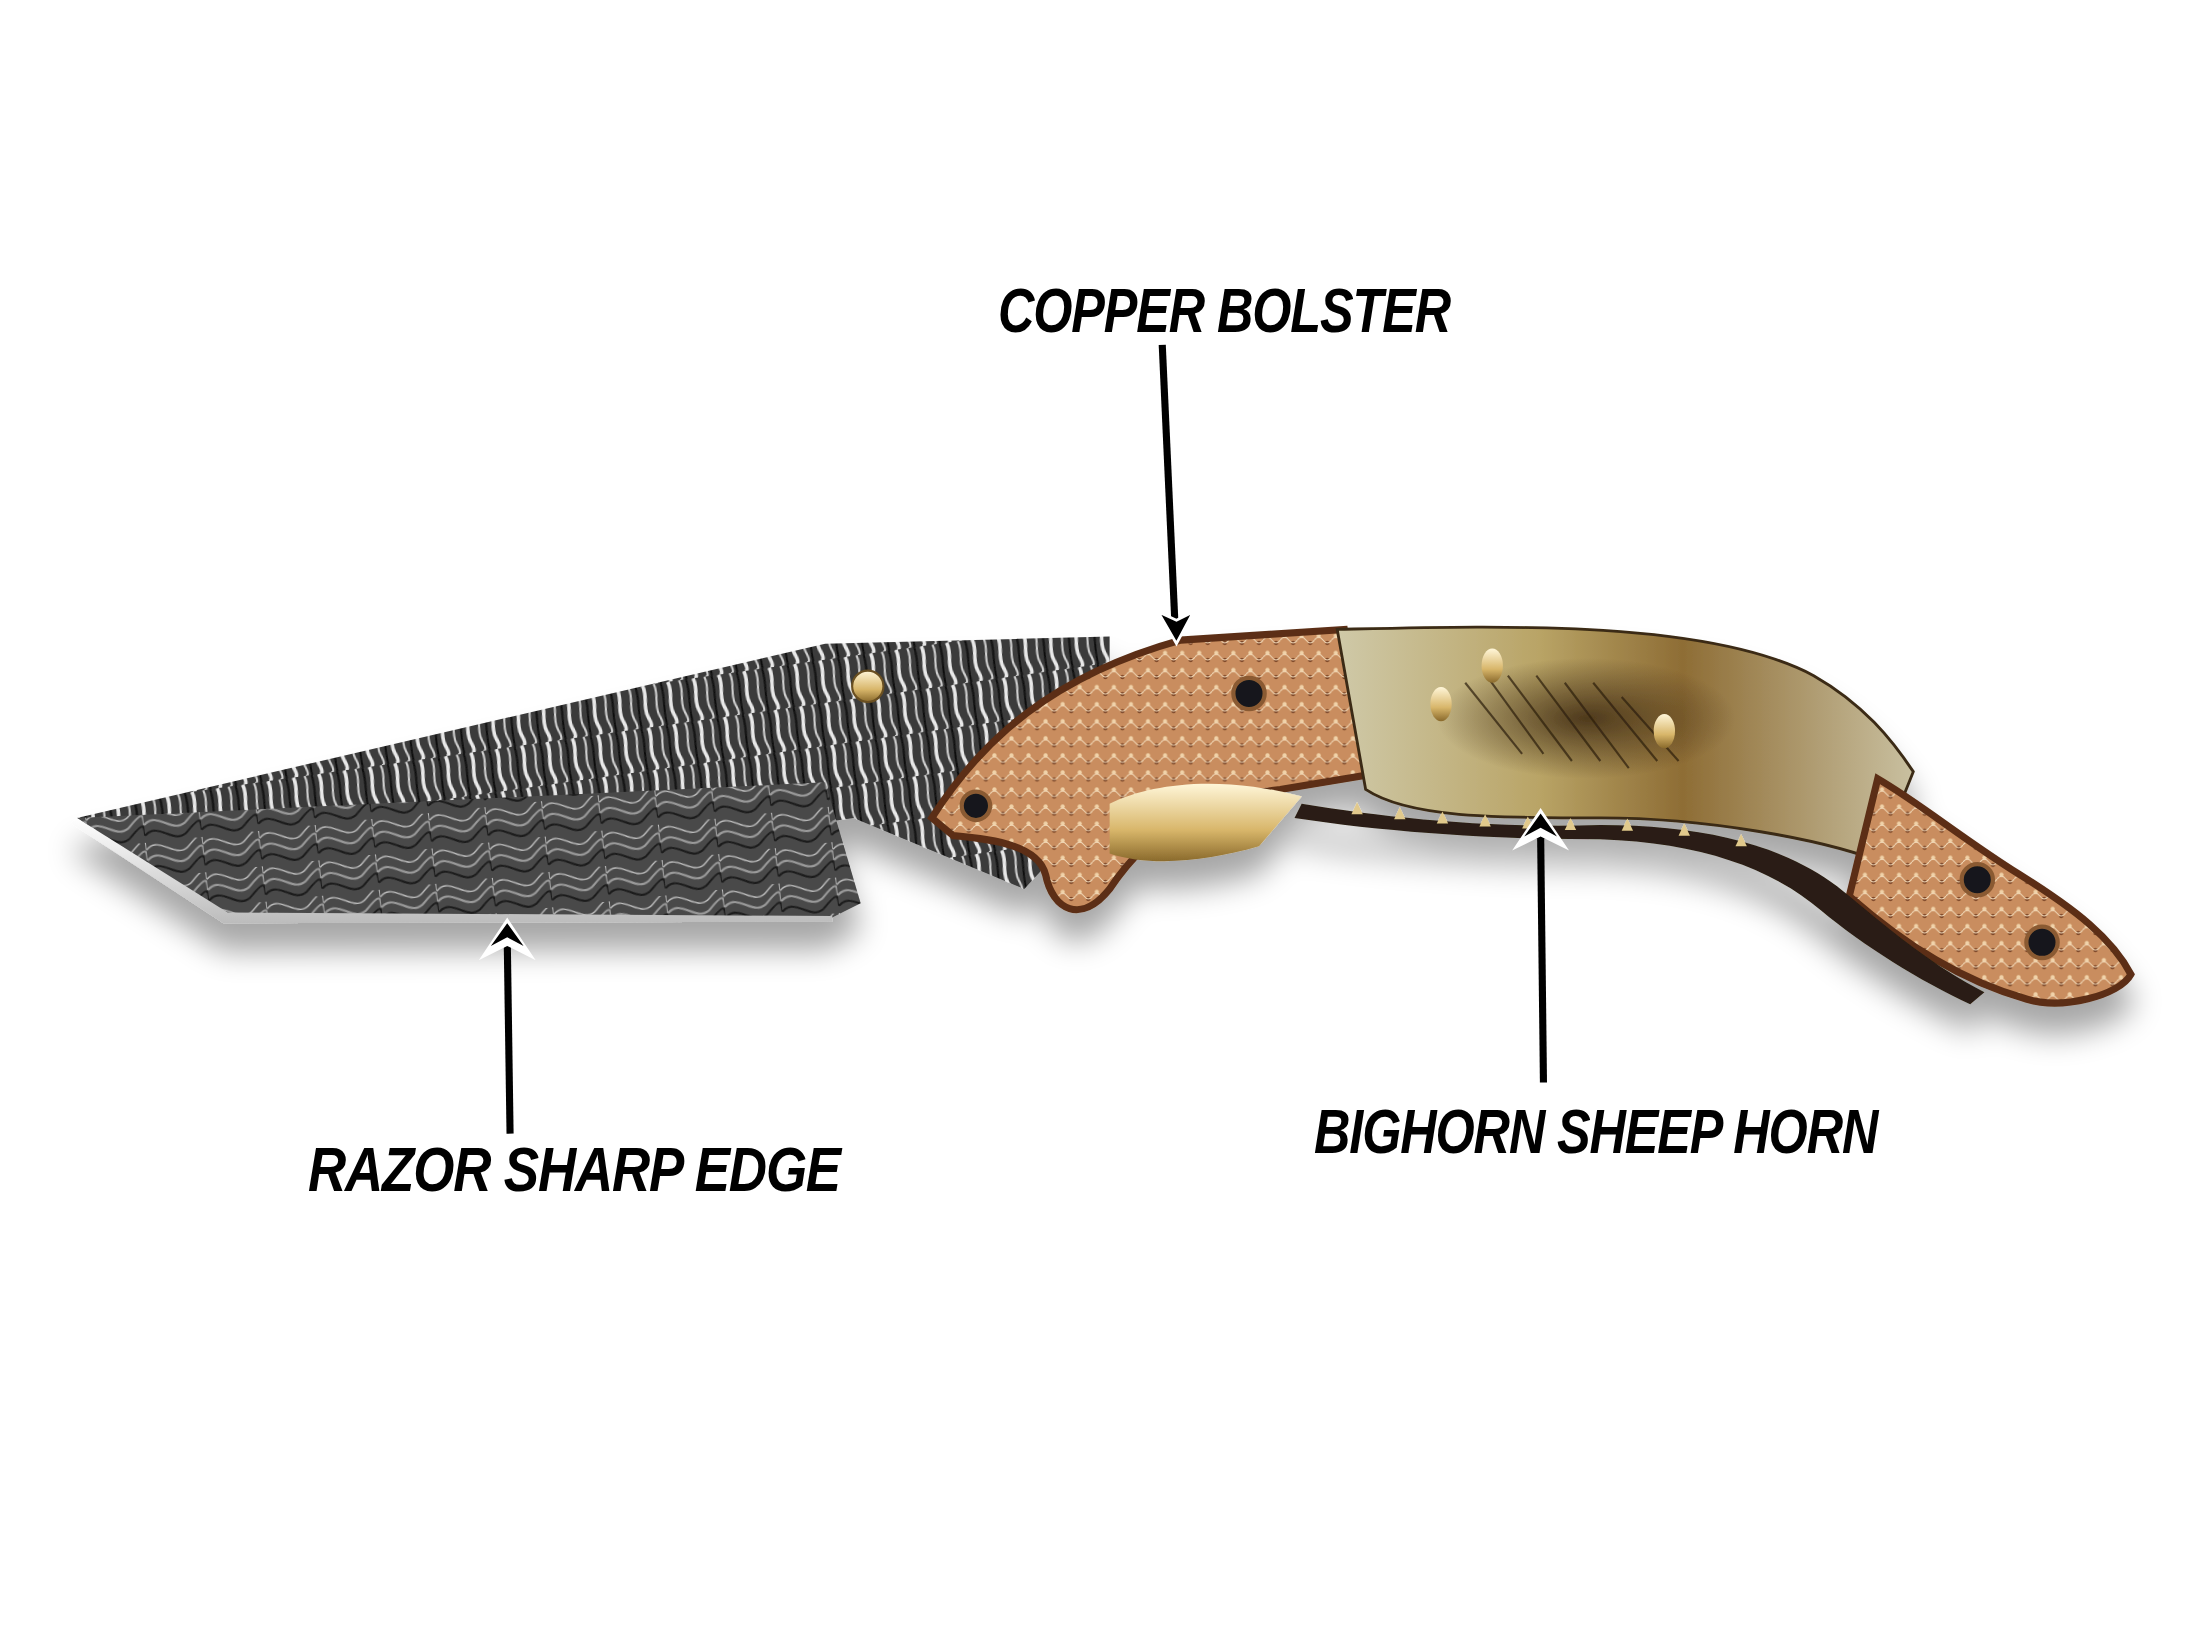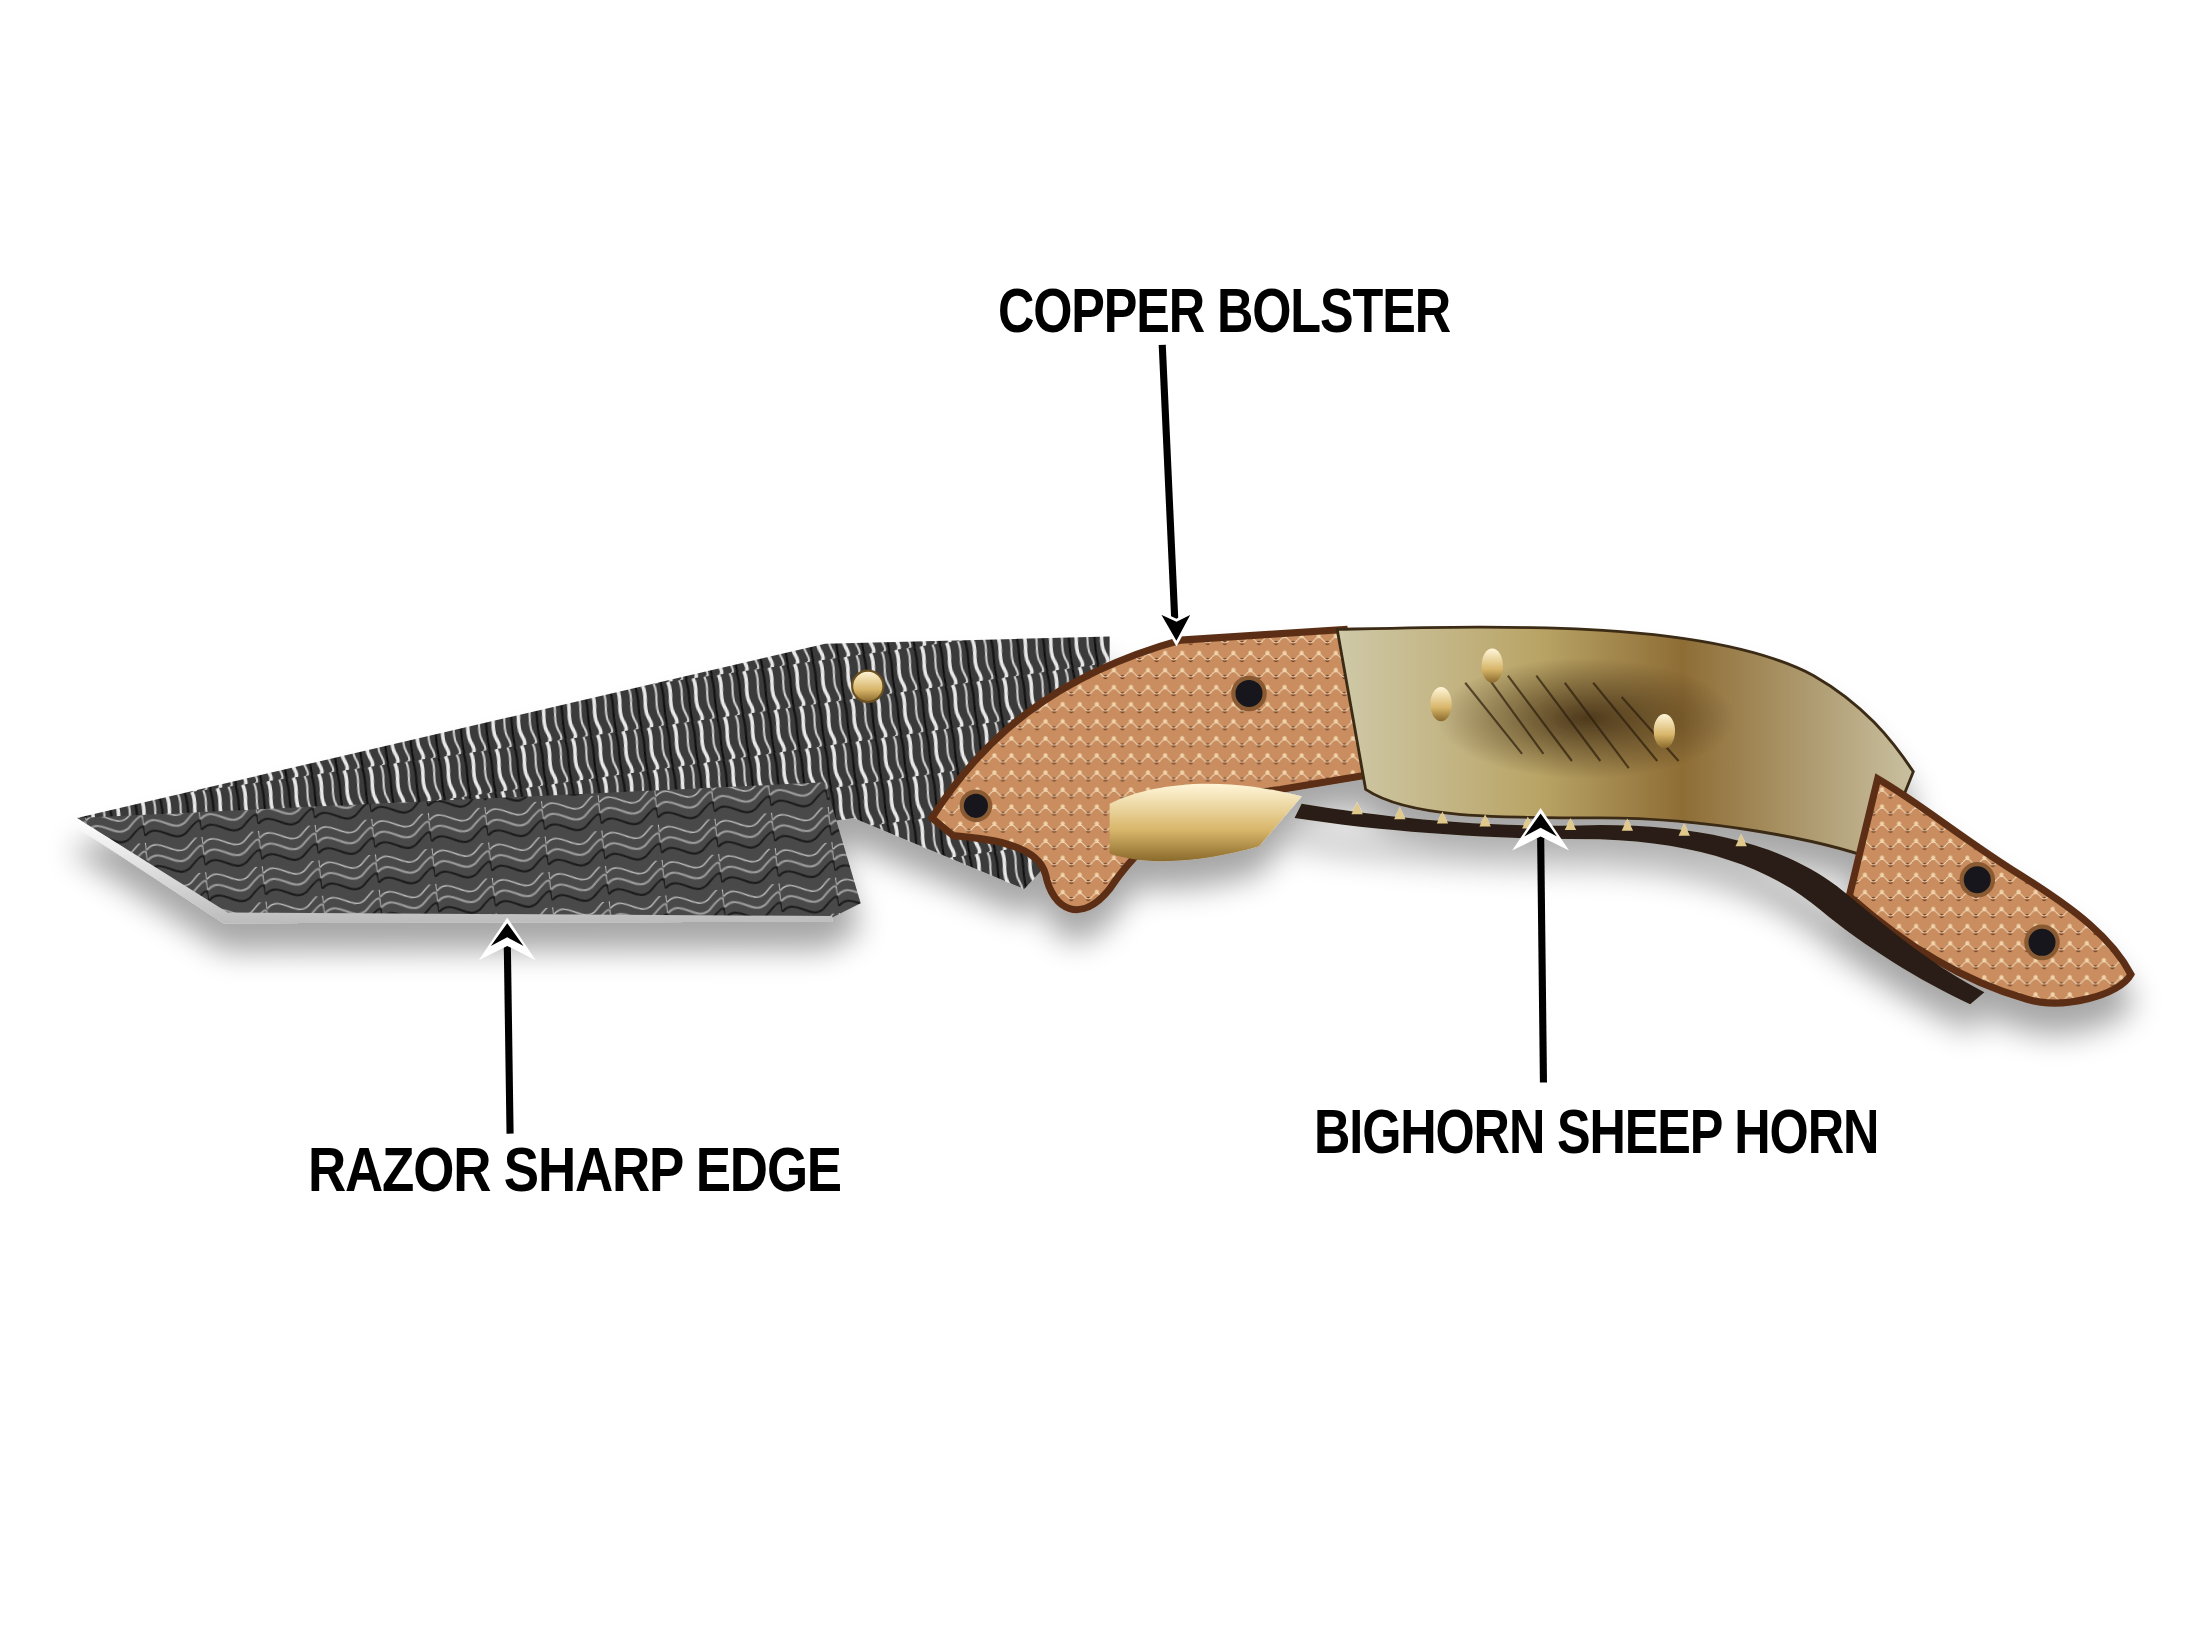--- a/index.html
+++ b/index.html
@@ -1,18 +1,18 @@
 <!DOCTYPE html>
 <html style="font-size:11.4px"><head>
   <meta charset="utf-8">
   <style>
     html, body { margin: 0; padding: 0; background: #ffffff; }
     body { width: 2205px; height: 1650px; position: relative; overflow: hidden;
            font-family: "Liberation Sans", "DejaVu Sans", sans-serif; }
-    .stage { position: absolute; left: 0; top: 0; width: 2205px; height: 1170px; }
+    .stage { position: absolute; left: 0; top: 0; width: 2205px; height: 1170px; font-style: italic; }
     .stage svg { position: absolute; left: 0; top: 0; }
     .callout-label {
       position: absolute;
       font-family: "Liberation Sans", "DejaVu Sans", sans-serif;
       font-weight: 700;
       color: #000000;
       white-space: nowrap;
       line-height: 1;
       letter-spacing: -1.4px;
       transform-origin: left top;

